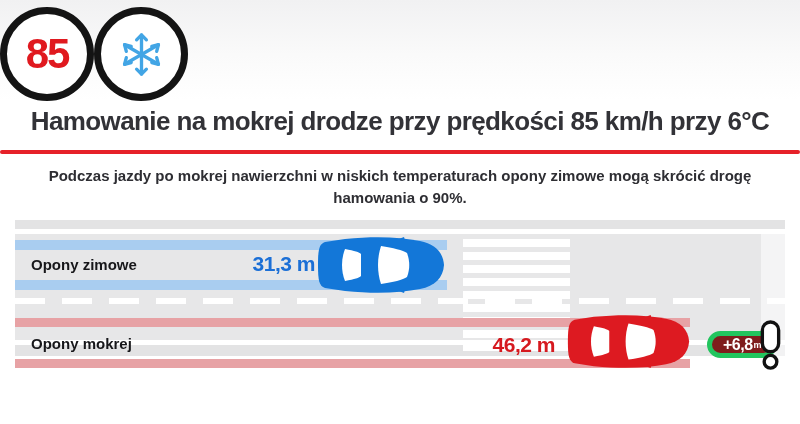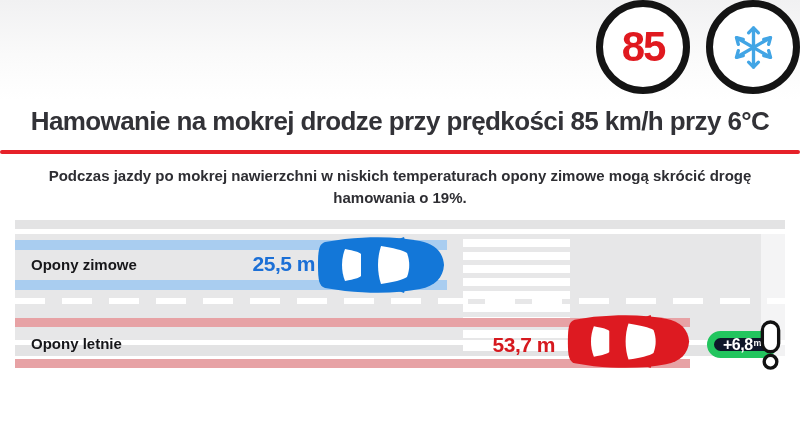--- a/index.html
+++ b/index.html
@@ -1,22 +1,22 @@
 <!DOCTYPE html>
 <html><head>
 <meta charset="utf-8">
 <style>
   * { margin:0; padding:0; box-sizing:border-box; }
   html,body { width:800px; height:424px; background:#fff; overflow:hidden;
               font-family:"Liberation Sans", sans-serif; }
 
   
   .top-banner { height:100px; background:linear-gradient(#f1f1f2 0%, #fafafa 55%, #ffffff 100%);
-                display:flex; justify-content:flex-end; align-items:flex-start;
-                padding-top:0; gap:16px; }
+                display:flex; justify-content:flex-start; align-items:flex-start;
+                padding-top:7px; gap:0; }
   .badge-circle { width:94px; height:94px; border-radius:50%; border:7px solid #141414;
                   background:#fff; display:flex; align-items:center; justify-content:center; }
   .speed-value { color:#e0191f; font-size:42px; font-weight:bold; letter-spacing:-2px; }
   .temp-value  { color:#f49b20; font-size:29px; font-weight:bold; }
 
   
   .title { color:#323237; font-size:26px; font-weight:bold; text-align:center;
            line-height:1.26; margin:5px auto 12px; max-width:792px; letter-spacing:-0.6px; }
   .divider { height:4px; background:#e62129; border-radius:3px; margin-top:4px; }
   .subtitle { color:#2e2e33; font-size:15px; font-weight:bold; text-align:center;
@@ -49,21 +49,21 @@
   .distance { position:absolute; width:115px; text-align:right; font-weight:bold;
               font-size:21px; z-index:3; letter-spacing:-0.5px; }
   .distance.winter { left:185px; top:18px; color:#1b6fd6; }
   .distance.summer { left:425px; top:99px; color:#d6191f; }
 
   .car { position:absolute; z-index:4; }
   .car.winter { left:300px; top:2px; width:132px; height:58px; }
   .car.summer { left:550px; top:80px; width:127px; height:55px; }
 
   .diff-badge { position:absolute; left:692px; top:97px; z-index:5;
-                width:70px; height:27px; background:#0f172a; border:7px solid #22c55e;
+                width:70px; height:27px; background:#7f1d1d; border:5px solid #22c55e;
                 border-radius:14px; display:flex; align-items:center; justify-content:center;
                 color:#fff; font-weight:bold; font-size:16px; letter-spacing:-0.5px; }
   .diff-unit { font-size:9px; align-self:flex-end; padding-bottom:3px; margin-left:1px; }
   .exclaim { position:absolute; left:744px; top:86px; width:23px; height:50px; z-index:6; }
 </style>
 </head>
 <body>
 
 <div class="top-banner">
   <div class="badge-circle">
@@ -78,49 +78,49 @@
         <path d="M24 4 L19 9 M24 4 L29 9 M24 44 L19 39 M24 44 L29 39"></path>
         <path d="M6.7 14 L13.5 15.8 M6.7 14 L8.5 20.8 M41.3 34 L34.5 32.2 M41.3 34 L39.5 27.2"></path>
         <path d="M6.7 34 L8.5 27.2 M6.7 34 L13.5 32.2 M41.3 14 L39.5 20.8 M41.3 14 L34.5 15.8"></path>
       </g>
     </svg>
   </div>
 </div>
 
 <h1 class="title">Hamowanie na mokrej drodze przy prędkości 85 km/h przy 6°C</h1>
 <div class="divider"></div>
-<p class="subtitle">Podczas jazdy po mokrej nawierzchni w niskich temperaturach opony zimowe mogą skrócić drogę hamowania o 19%.</p>
+<p class="subtitle">Podczas jazdy po mokrej nawierzchni w niskich temperaturach opony zimowe mogą skrócić drogę hamowania o 90%.</p>
 
 <div class="infographic">
   <div class="shoulder"></div>
   <div class="gap"></div>
 
   <div class="road">
     <div class="crossing"></div>
     <div class="right-band"></div>
     <div class="center-dashes"></div>
 
     <div class="stripe blue s-top"></div>
     <div class="stripe blue s-bot"></div>
     <span class="lane-label winter">Opony zimowe</span>
-    <span class="distance winter">25,5 m</span>
+    <span class="distance winter">31,3 m</span>
     <svg class="car winter" viewBox="0 0 132 58" preserveAspectRatio="none">
       <g fill="#1377d8">
         <path d="M76 6 L89 1 L91 8 Z"></path>
           <path d="M76 52 L89 57 L91 50 Z"></path>
         <path d="M10 6 C4 8 3 14 3 29 C3 44 4 50 10 52 L30 55 C60 58 85 57 105 53 C120 50 128 42 129 29 C128 16 120 8 105 5 C85 1 60 0 30 3 Z"></path>
       </g>
       <path d="M30 13 C40 15 44 16 46 18 L46 40 C44 42 40 43 30 45 C26 35 26 23 30 13 Z" fill="#fff"></path>
       <path d="M66 10 C78 12 88 14 92 17 C95 25 95 33 92 41 C88 44 78 46 66 48 C62 36 62 22 66 10 Z" fill="#fff"></path>
     </svg>
 
     <div class="stripe pink s-top"></div>
     <div class="stripe pink s-bot"></div>
-    <span class="lane-label summer">Opony letnie</span>
-    <span class="distance summer">53,7 m</span>
+    <span class="lane-label summer">Opony mokrej</span>
+    <span class="distance summer">46,2 m</span>
     <svg class="car summer" viewBox="0 0 132 58" preserveAspectRatio="none">
       <g fill="#dd1a21">
         <path d="M76 6 L89 1 L91 8 Z"></path>
           <path d="M76 52 L89 57 L91 50 Z"></path>
         <path d="M10 6 C4 8 3 14 3 29 C3 44 4 50 10 52 L30 55 C60 58 85 57 105 53 C120 50 128 42 129 29 C128 16 120 8 105 5 C85 1 60 0 30 3 Z"></path>
       </g>
       <path d="M30 13 C40 15 44 16 46 18 L46 40 C44 42 40 43 30 45 C26 35 26 23 30 13 Z" fill="#fff"></path>
       <path d="M66 10 C78 12 88 14 92 17 C95 25 95 33 92 41 C88 44 78 46 66 48 C62 36 62 22 66 10 Z" fill="#fff"></path>
     </svg>
 

